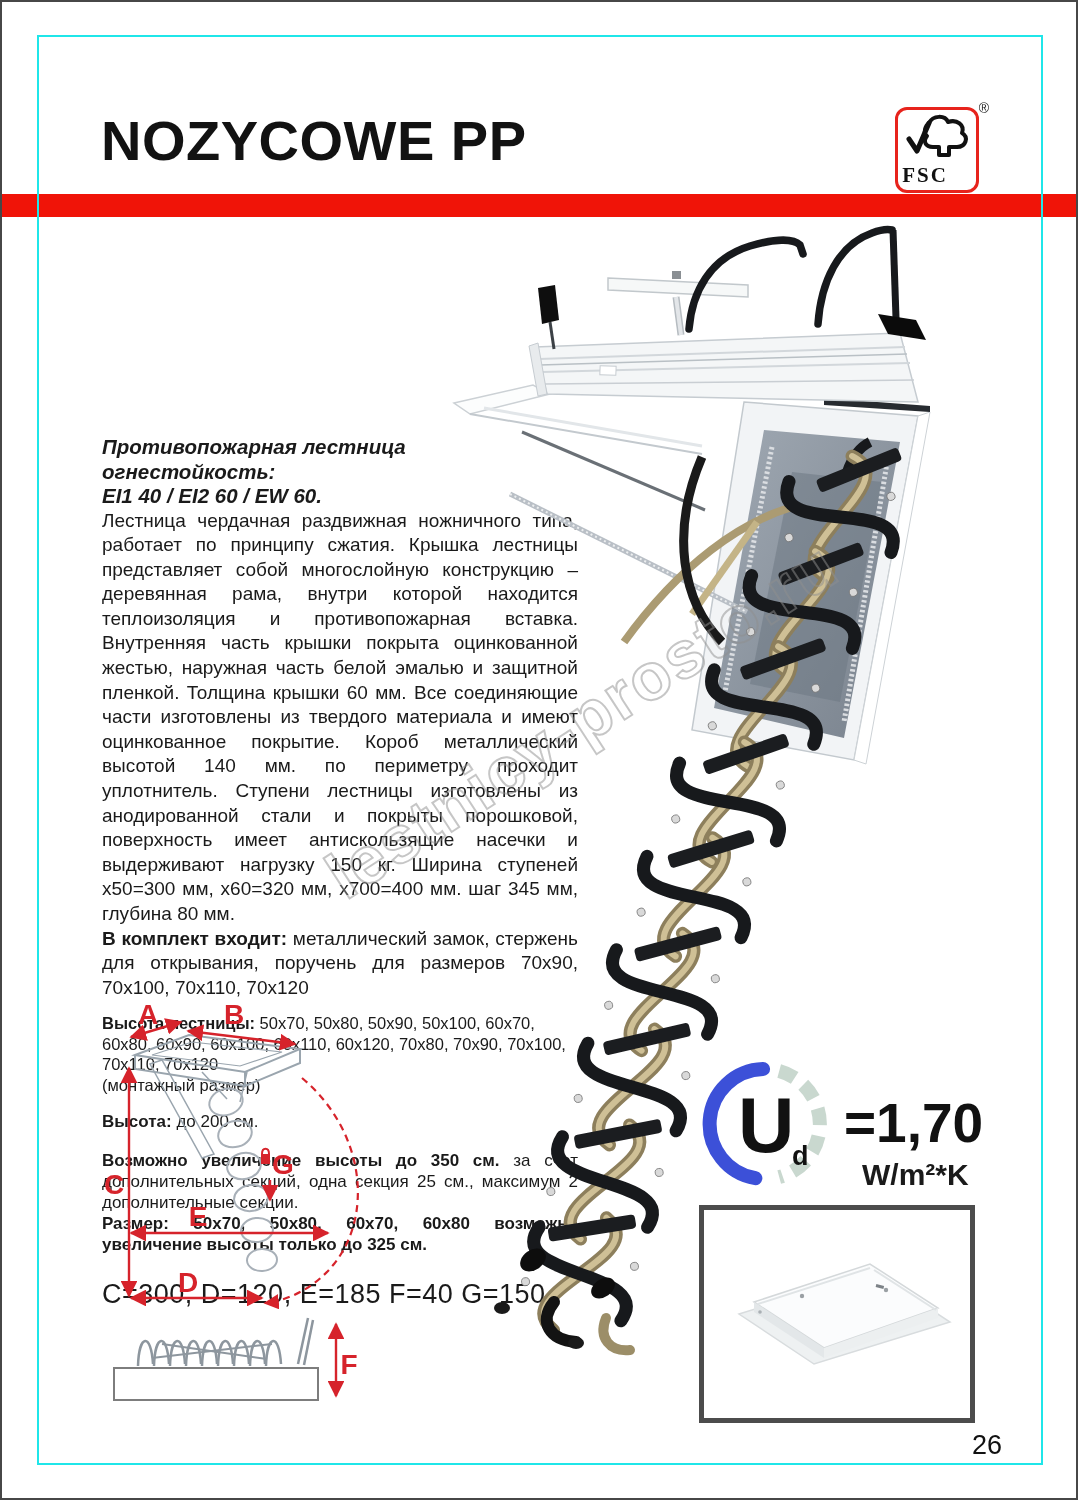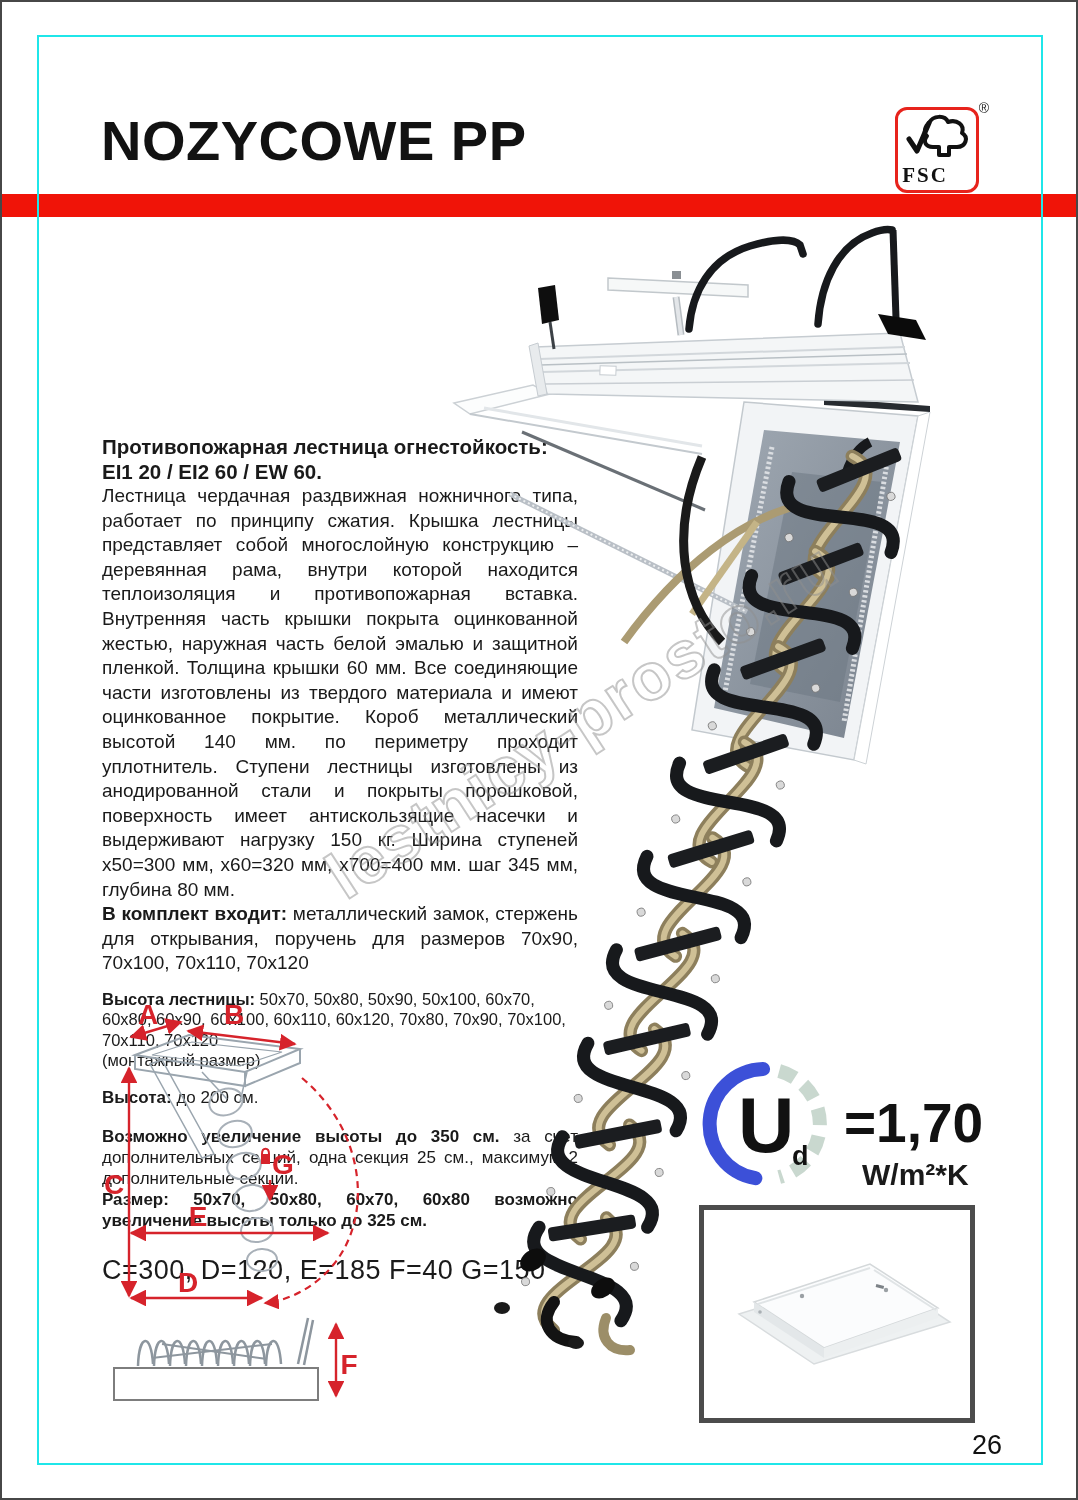--- a/index.html
+++ b/index.html
@@ -15,21 +15,21 @@
   .fsc{position:absolute;left:893px;top:101px;width:92px;height:92px;z-index:2;}
   .fsc .box{position:absolute;left:0;top:4px;width:84px;height:86px;border:3px solid #e7231c;
         border-radius:12px;background:#fff;box-sizing:border-box;}
   .fsc .reg{position:absolute;right:-2px;top:-3px;font-size:14px;color:#222;}
   .fsc svg{position:absolute;left:8px;top:10px;}
   .fsc .fsc-label{position:absolute;left:0;top:60px;width:60px;text-align:center;
         font-family:"Liberation Serif",serif;font-weight:bold;font-size:21px;letter-spacing:2px;color:#111;}
   
   .textcol{position:absolute;left:100px;top:433px;width:476px;z-index:2;}
   .textcol p{margin:0;}
-  .h{font-size:20.5px;font-weight:bold;line-height:24.5px;}
+  .h{font-size:20.5px;font-weight:bold;line-height:24.5px;font-style:italic;}
   .body{font-size:19px;line-height:24.6px;text-align:justify;}
   .small{font-size:16.5px;line-height:20.5px;margin-top:13px !important;}
   .small2{font-size:17px;line-height:21px;}
   .mt16{margin-top:16px !important;}
   .mt18{margin-top:18px !important;}
   .just{text-align:justify;}
   .blockb{display:block;}
   .dims{font-size:27px;margin-top:24px !important;letter-spacing:.5px;}
   
   .watermark{position:absolute;left:150px;top:680px;width:860px;text-align:center;
@@ -62,21 +62,21 @@
       <path d="M26 10 C30 2 42 2 45 9 C54 6 62 12 59 20 C66 24 63 34 54 34 L46 34 L46 42 L36 42 L36 34 L30 34 C22 34 20 28 24 23 C20 20 22 13 26 10 Z" fill="none" stroke="#111" stroke-width="4" stroke-linejoin="round"></path>
     </svg>
     <div class="fsc-label">FSC</div>
   </div>
 
   <div class="stripe"></div>
 
   <div class="textcol">
     <p class="h">
       <span>Противопожарная лестница огнестойкость:</span><br>
-      <span>EI1 20 / EI2 60 / EW 60.</span>
+      <span>EI1 40 / EI2 60 / EW 60.</span>
     </p>
     <p class="body">Лестница чердачная раздвижная ножничного типа, работает по принципу сжатия. Крышка лестницы представляет собой многослойную конструкцию – деревянная рама, внутри которой находится теплоизоляция и противопожарная вставка. Внутренняя часть крышки покрыта оцинкованной жестью, наружная часть белой эмалью и защитной пленкой. Толщина крышки 60 мм. Все соединяющие части изготовлены из твердого материала и имеют оцинкованное покрытие. Короб металлический высотой 140 мм. по периметру проходит уплотнитель. Ступени лестницы изготовлены из анодированной стали и покрыты порошковой, поверхность имеет антискользящие насечки и выдерживают нагрузку 150 кг. Ширина ступеней x50=300 мм, x60=320 мм, x700=400 мм. шаг 345 мм, глубина 80 мм.</p>
     <p class="body"><b>В комплект входит:</b><span> металлический замок, стержень для открывания, поручень для размеров 70x90, 70x100, 70x110, 70x120</span></p>
     <p class="small"><b>Высота лестницы:</b><span> 50x70, 50x80, 50x90, 50x100, 60x70, 60x80, 60x90, 60x100, 60x110, 60x120, 70x80, 70x90, 70x100, 70x110, 70x120</span><span class="blockb">(монтажный размер)</span></p>
     <p class="small2 mt16"><b>Высота:</b><span> до 200 см.</span></p>
     <p class="small2 mt18 just"><b>Возможно увеличение высоты до 350 см.</b><span> за счет дополнительных секций, одна секция 25 см., максимум 2 дополнительные секции.</span><b class="blockb">Размер: 50x70, 50x80, 60x70, 60x80 возможно увеличение высоты только до 325 см.</b></p>
     <p class="dims">C=300, D=120, E=185 F=40 G=150</p>
   </div>
 
   <svg class="photo" width="550" height="1145" viewBox="440 218 550 1145">

